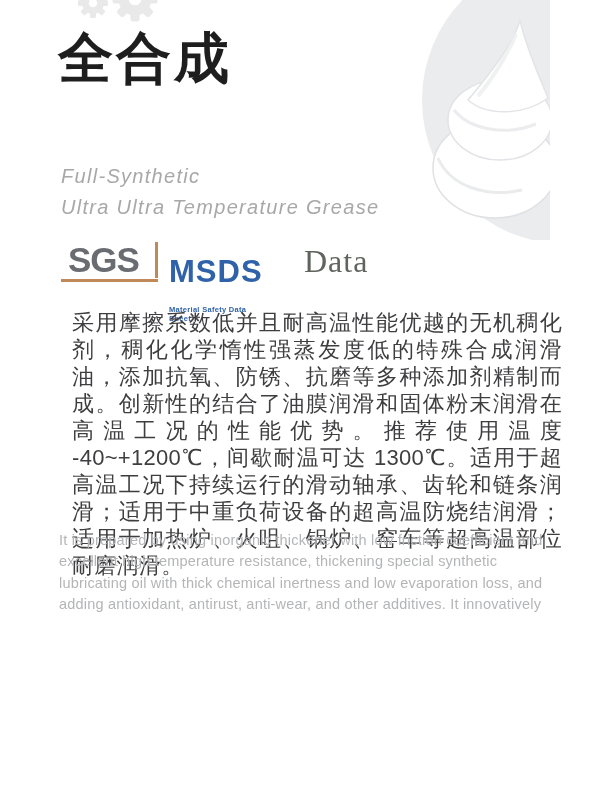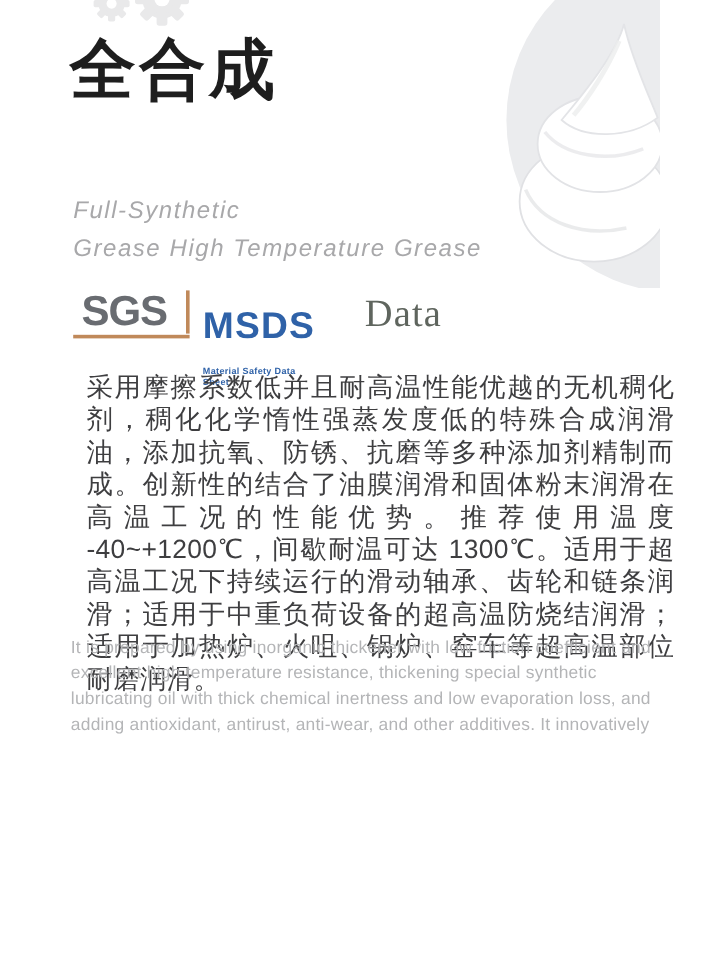--- a/index.html
+++ b/index.html
@@ -113,21 +113,21 @@
       <path d="M34,110 C50,130 86,136 116,124" stroke="#dfe0e3" fill="none" stroke-width="3" opacity="0.6"></path>
       <path d="M100,20 C106,48 120,78 128,98 C104,116 66,116 48,100 C68,76 94,44 100,20 Z" fill="#ffffff" stroke="#e3e4e7" stroke-width="1.5"></path>
       <path d="M96,34 C86,58 70,82 58,96" stroke="#eceded" fill="none" stroke-width="4" opacity="0.8"></path>
     </svg>
   </div>
 
   <div class="title-black">全合成</div>
 
   <div class="subtitle">
     <div>Full-Synthetic</div>
-    <div>Grease High Temperature Grease</div>
+    <div>Ultra Ultra Temperature Grease</div>
   </div>
 
   <div class="certs">
     <div class="sgs">
       <span class="sgs-text">SGS</span>
     </div>
     <div class="msds">
       <div class="msds-text">MSDS</div>
       <div class="msds-sub">Material Safety Data Sheet</div>
     </div>

